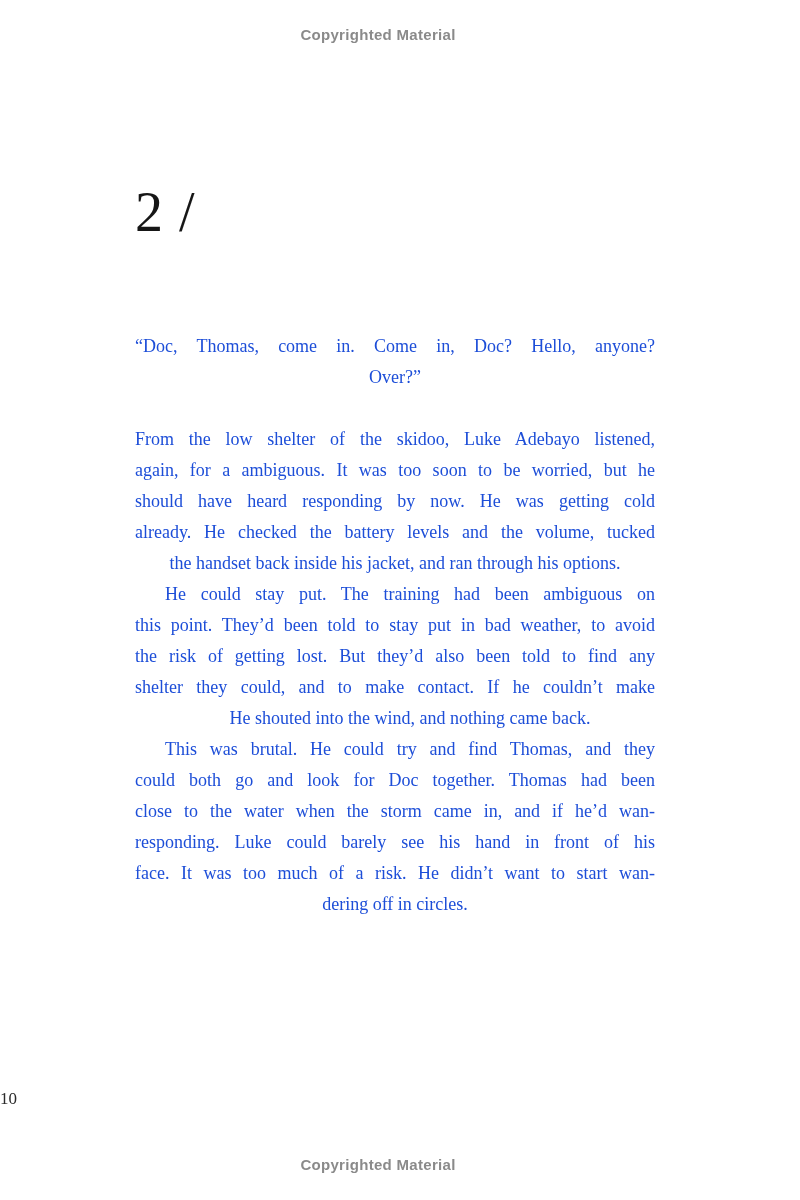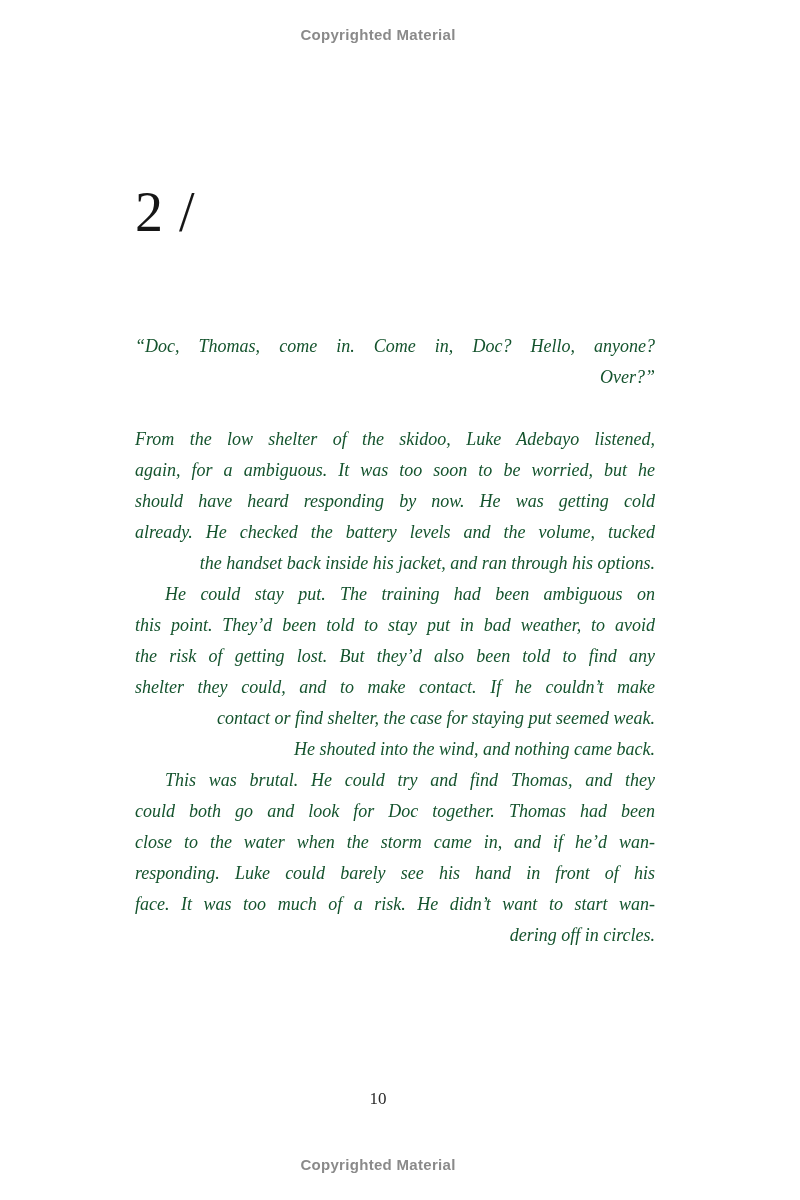--- a/index.html
+++ b/index.html
@@ -33,34 +33,33 @@
     color: #161616;
     letter-spacing: 1px;
   }
   .body-text {
     position: absolute;
     left: 135px;
     top: 331px;
     width: 520px;
     font-size: 18px;
     line-height: 31px;
-    color: #14532d;
-    font-style: italic;
+    color: #1d4ed8;
   }
   .para { margin: 0; }
   .para.gap { margin-bottom: 31px; }
   .para.indent .line:first-child { text-indent: 30px; }
-  .line { text-align: right; }
+  .line { text-align: center; }
   .line.just { text-align: justify; text-align-last: justify; }
   .page-number {
     position: absolute;
     left: 0;
     top: 1089px;
     width: 100%;
-    text-align: center;
+    text-align: left;
     font-size: 17px;
     color: #2a2a2a;
   }
 </style>
 </head>
 <body>
 
 <div class="page">
   <div class="notice top">Copyrighted Material</div>
 
@@ -76,21 +75,20 @@
         <div class="line just">again, for a ambiguous. It was too soon to be worried, but he</div>
         <div class="line just">should have heard responding by now. He was getting cold</div>
         <div class="line just">already. He checked the battery levels and the volume, tucked</div>
         <div class="line">the handset back inside his jacket, and ran through his options.</div>
       </div>
       <div class="para indent">
         <div class="line just">He could stay put. The training had been ambiguous on</div>
         <div class="line just">this point. They’d been told to stay put in bad weather, to avoid</div>
         <div class="line just">the risk of getting lost. But they’d also been told to find any</div>
         <div class="line just">shelter they could, and to make contact. If he couldn’t make</div>
-        <div class="line">contact or find shelter, the case for staying put seemed weak.</div>
       </div>
       <div class="para indent">
         <div class="line">He shouted into the wind, and nothing came back.</div>
       </div>
       <div class="para indent">
         <div class="line just">This was brutal. He could try and find Thomas, and they</div>
         <div class="line just">could both go and look for Doc together. Thomas had been</div>
         <div class="line just">close to the water when the storm came in, and if he’d wan-</div>
         <div class="line just">responding. Luke could barely see his hand in front of his</div>
         <div class="line just">face. It was too much of a risk. He didn’t want to start wan-</div>

